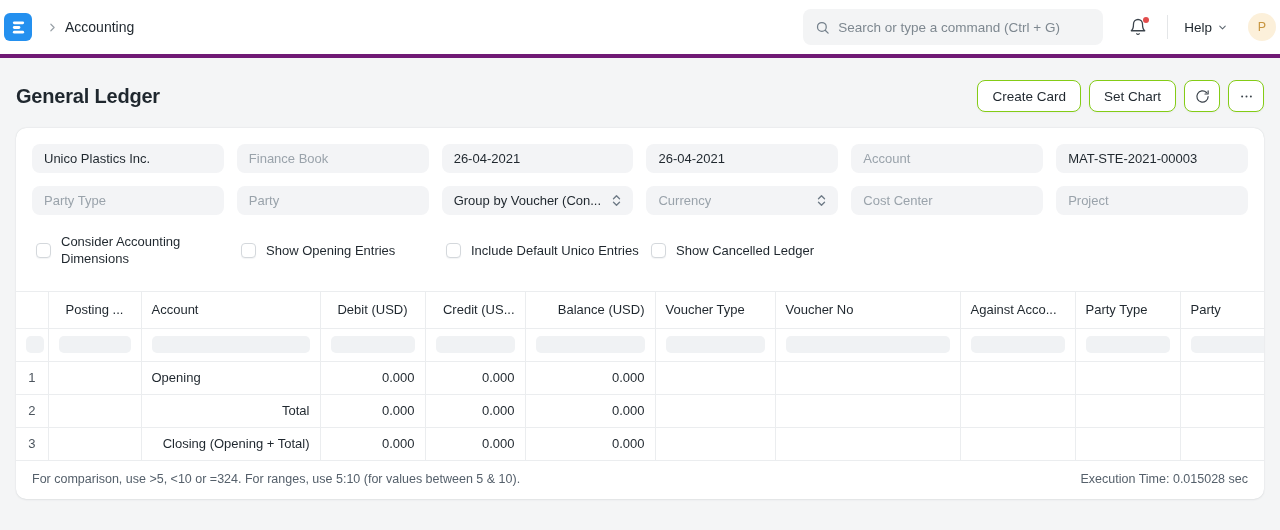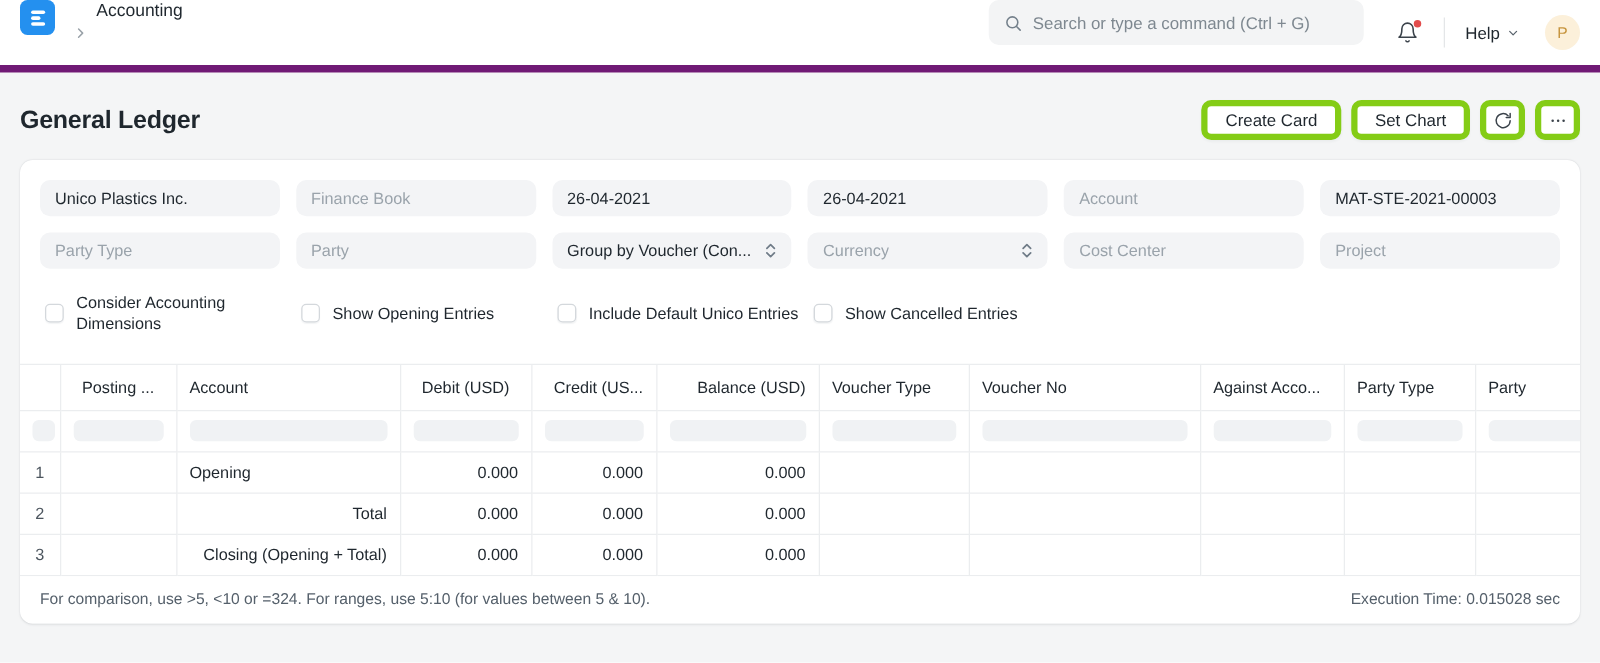--- a/index.html
+++ b/index.html
@@ -7,22 +7,22 @@
     --border:#ebedef; --input-bg:#f3f4f6; --pill-bg:#f0f2f4;
     --avatar-bg:#fcf0da; --avatar-text:#c7953f; --red-dot:#e24c4c;
   }
   *{box-sizing:border-box; margin:0; padding:0;}
   html,body{width:1280px; height:530px; overflow:hidden;}
   body{
     font-family:"Liberation Sans","DejaVu Sans",sans-serif;
     background:var(--page-bg); color:var(--text); font-size:13px;
   }
   
-  .navbar{height:58px; background:#fff; border-bottom:6px solid #701a75;
-    display:flex; padding:0 16px;}
+  .navbar{height:58px; background:#fff; border-bottom:4px solid #701a75;
+    display:flex; align-items:center; padding:0 4px;}
   .logo{width:28px; height:28px; border-radius:6px; background:var(--accent);
     display:flex; align-items:center; justify-content:center; cursor:pointer;}
   .crumb-chev{margin:0 6px 0 14px; display:flex; align-items:center;}
   .breadcrumb{font-size:14px; color:var(--text); cursor:pointer;}
   .searchbar{margin-left:auto; width:300px; height:36px; background:#f3f4f5;
     border-radius:8px; display:flex; align-items:center; gap:8px; padding:0 12px;}
   .searchbar input{border:0; outline:0; background:transparent; flex:1;
     font-family:inherit; font-size:13.5px; color:var(--text);}
   .searchbar input::placeholder{color:#7e8890;}
   .nav-right{display:flex; align-items:center; margin-left:22px;}
@@ -32,21 +32,21 @@
   .nav-divider{width:1px; height:24px; background:#e4e6e8; margin:0 16px;}
   .help{display:flex; align-items:center; gap:5px; font-size:13.5px; cursor:pointer;}
   .avatar{width:28px; height:28px; border-radius:50%; background:var(--avatar-bg);
     color:var(--avatar-text); display:flex; align-items:center; justify-content:center;
     font-size:12.5px; margin-left:20px; cursor:pointer;}
   
   .page-head{display:flex; align-items:center; justify-content:space-between;
     padding:22px 16px 16px;}
   .page-title{font-size:20px; font-weight:700; letter-spacing:-0.2px;}
   .head-actions{display:flex; gap:8px;}
-  .btn{height:32px; background:#fff; border:5px solid #84cc16; border-radius:8px;
+  .btn{height:32px; background:#fff; border:1px solid #84cc16; border-radius:8px;
     padding:0 14px; font-family:inherit; font-size:13.5px; color:var(--text);
     box-shadow:0 1px 2px rgba(25,39,52,.04); cursor:pointer;
     display:flex; align-items:center; justify-content:center;}
   .btn-icon{width:36px; padding:0;}
   
   .card{margin:0 16px; background:#fff; border-radius:10px;
     box-shadow:0 .5px 2px rgba(25,39,52,.08),0 0 1px rgba(25,39,52,.12);
     overflow:hidden;}
   .filters{padding:16px 16px 0;}
   .filter-row-flex{display:flex; gap:13px; margin-bottom:13px;}
@@ -202,21 +202,21 @@
         <label class="cb-item">
           <input type="checkbox" style="">
           <span class="cb-label">Show Opening Entries</span>
         </label>
         <label class="cb-item">
           <input type="checkbox" style="">
           <span class="cb-label">Include Default Unico Entries</span>
         </label>
         <label class="cb-item">
           <input type="checkbox" style="">
-          <span class="cb-label">Show Cancelled Entries</span>
+          <span class="cb-label">Show Cancelled Ledger</span>
         </label>
       </div>
   </div>
 
   <div class="table-wrap">
     <table>
         <colgroup>
           <col style="width: 32px;">
           <col style="width: 93px;">
           <col style="width: 179px;">

